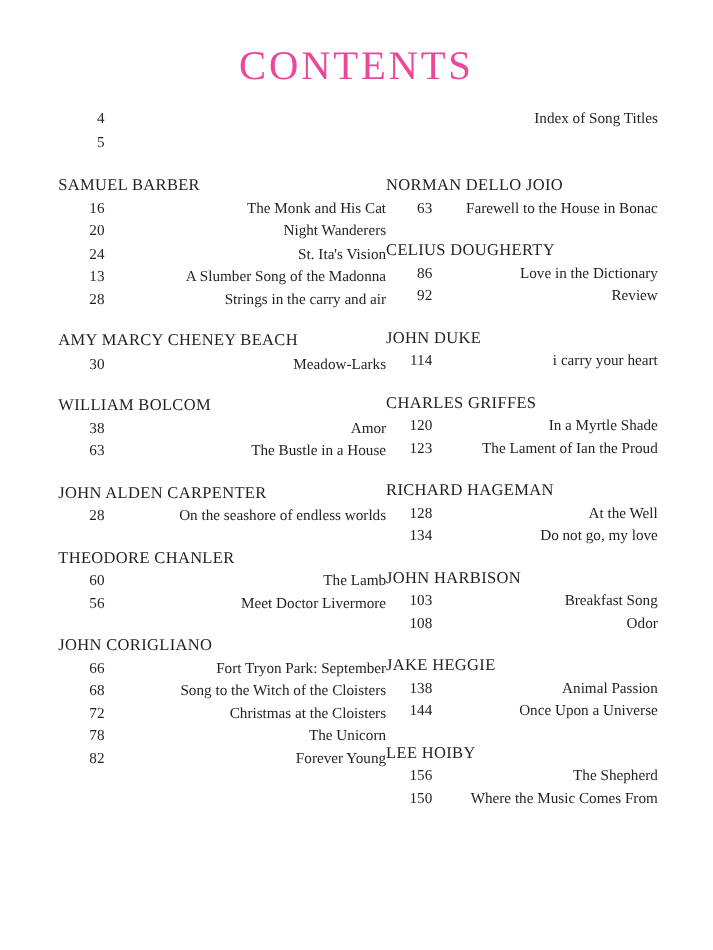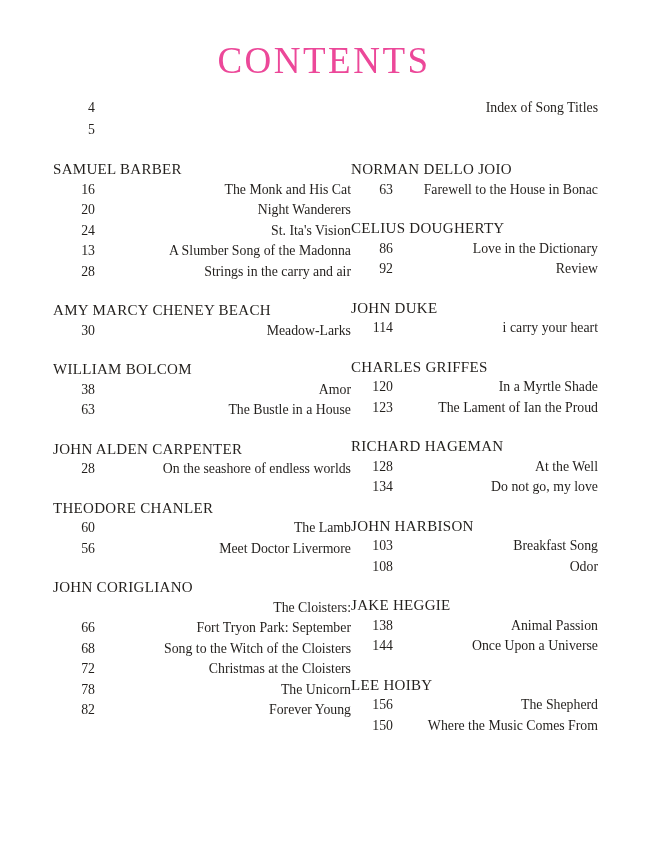--- a/index.html
+++ b/index.html
@@ -138,21 +138,20 @@
     <span class="num">56</span>
     <span class="song">Meet Doctor Livermore</span>
   </div>
           </div>
   </section>
         <section class="composer-section">
     <h2 class="composer">JOHN CORIGLIANO</h2>
     <div class="songs">
             <div class="row">
     <span class="num"></span>
-    <span class="song">The Cloisters:</span>
   </div>
             <div class="row indent">
     <span class="num">66</span>
     <span class="song">Fort Tryon Park: September</span>
   </div>
             <div class="row indent">
     <span class="num">68</span>
     <span class="song">Song to the Witch of the Cloisters</span>
   </div>
             <div class="row indent">

